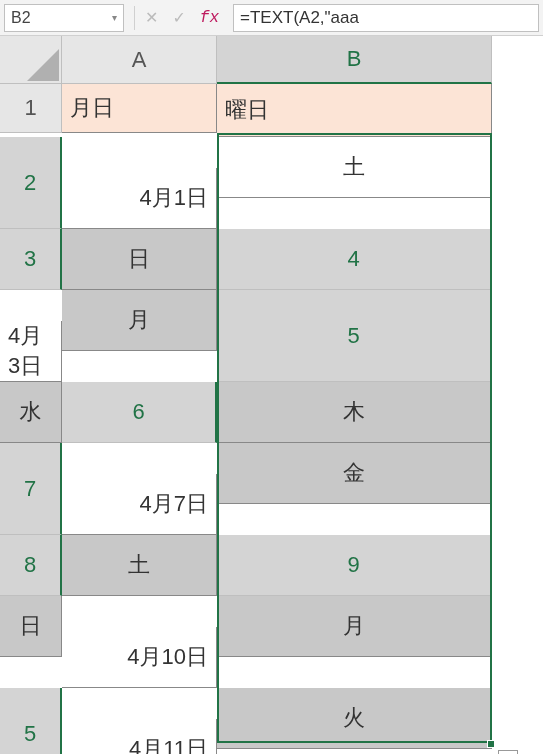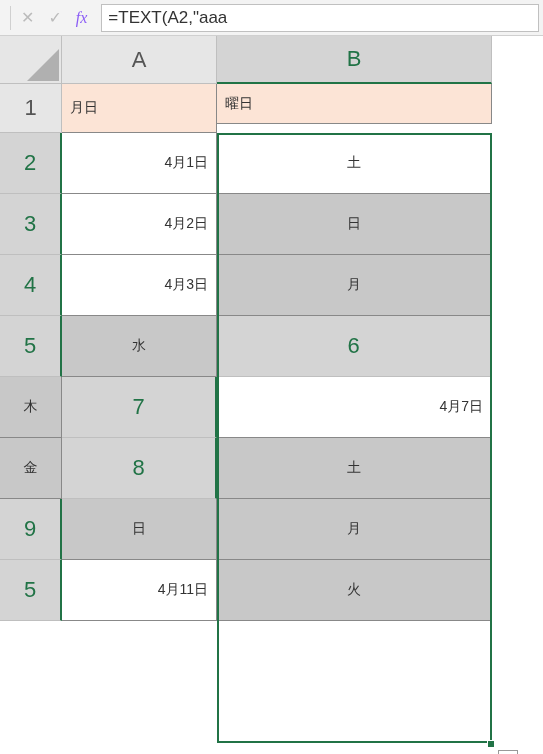--- a/index.html
+++ b/index.html
@@ -47,22 +47,22 @@
       gap: 14px;
     }
     .fb-icon {
       font-size: 16px;
       color: #bbb;
       font-weight: normal;
       display: inline-block;
     }
     .fb-icon.fx {
       font-style: italic;
-      color: #8b5cf6;
-      font-family: Liberation Serif, serif;
+      color: #be185d;
+      font-family: Liberation Mono, monospace;
     }
     .formula-input {
       flex: 1;
       height: 28px;
       background: #fff;
       border: 1px solid #c0c0c0;
       padding: 0 6px;
       font-size: 17px;
       color: #333;
       display: flex;
@@ -125,35 +125,36 @@
       border-right: 2px solid #217346;
       color: #217346;
     }
 
     .cell {
       border-right: 1px solid #d0d0d0;
       border-bottom: 1px solid #d0d0d0;
       display: flex;
       align-items: center;
       padding: 0 8px;
-      font-size: 14px;
+      font-size: 22px;
       color: #333;
       height: 61px;
       background: #fff;
     }
     .cell.header-row {
       background: #fce4d6;
       border-right: 1px solid #888;
       border-bottom: 1px solid #888;
       justify-content: flex-start;
     }
     .cell.date {
       justify-content: flex-end;
       border-right: 1px solid #888;
       border-bottom: 1px solid #888;
+      margin-top: 31px;
     }
     .cell.day {
       justify-content: center;
       border-right: 1px solid #888;
       border-bottom: 1px solid #888;
       background: #c8c8c8;
     }
     .cell.active {
       background: #fff !important;
     }
@@ -178,20 +179,24 @@
       display: flex;
       align-items: center;
       justify-content: center;
       color: #666;
     }
   </style>
 </head>
 <body>
 
 <div class="formula-bar">
+  <div class="name-box">
+    <span>B2</span>
+    <span class="name-box-dropdown">▾</span>
+  </div>
   <div class="fb-divider"></div>
   <div class="fb-icons">
     <span class="fb-icon">✕</span>
     <span class="fb-icon">✓</span>
     <span class="fb-icon fx">fx</span>
   </div>
   <div class="formula-input">
     <span>=TEXT(A2,"aaa</span>
   </div>
 </div>
@@ -199,36 +204,33 @@
 <div class="grid-wrap">
 <div class="sheet">
   <div class="corner"></div>
   <div class="col-h">A</div>
   <div class="col-h selected">B</div>
 
   <div class="row-h" style="height:49px">1</div>
   <div class="cell header-row" style="height:49px">
         <span>月日</span>
       </div>
-  <div class="cell header-row" style="height:40px">
+  <div class="cell header-row" style="height:53px">
         <span>曜日</span>
       </div>
 
   <div class="row-h selected">2</div>
   <div class="cell date">
         <span>4月1日</span>
       </div>
   <div class="cell day active">
         <span>土</span>
       </div>
 
   <div class="row-h selected">3</div>
-  <div class="cell date">
-        <span>4月2日</span>
-      </div>
   <div class="cell day">
         <span>日</span>
       </div>
 
   <div class="row-h selected">4</div>
   <div class="cell date">
         <span>4月3日</span>
       </div>
   <div class="cell day">
         <span>月</span>
@@ -255,20 +257,23 @@
   <div class="row-h selected">8</div>
   <div class="cell day">
         <span>土</span>
       </div>
 
   <div class="row-h selected">9</div>
   <div class="cell day">
         <span>日</span>
       </div>
 
+  <div class="cell date">
+        <span>4月10日</span>
+      </div>
   <div class="cell day">
         <span>月</span>
       </div>
 
   <div class="row-h selected">5</div>
   <div class="cell date">
         <span>4月11日</span>
       </div>
   <div class="cell day">
         <span>火</span>

